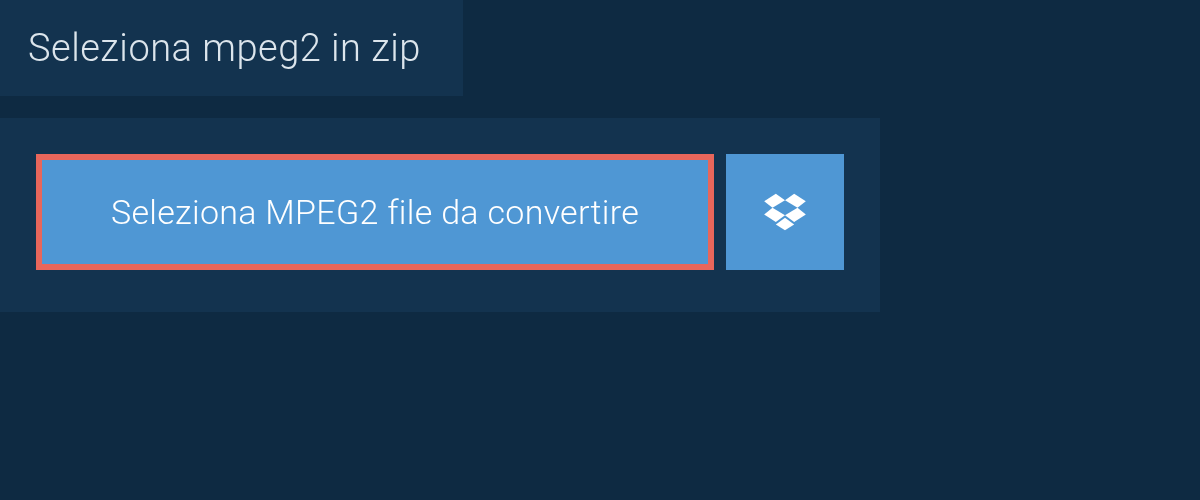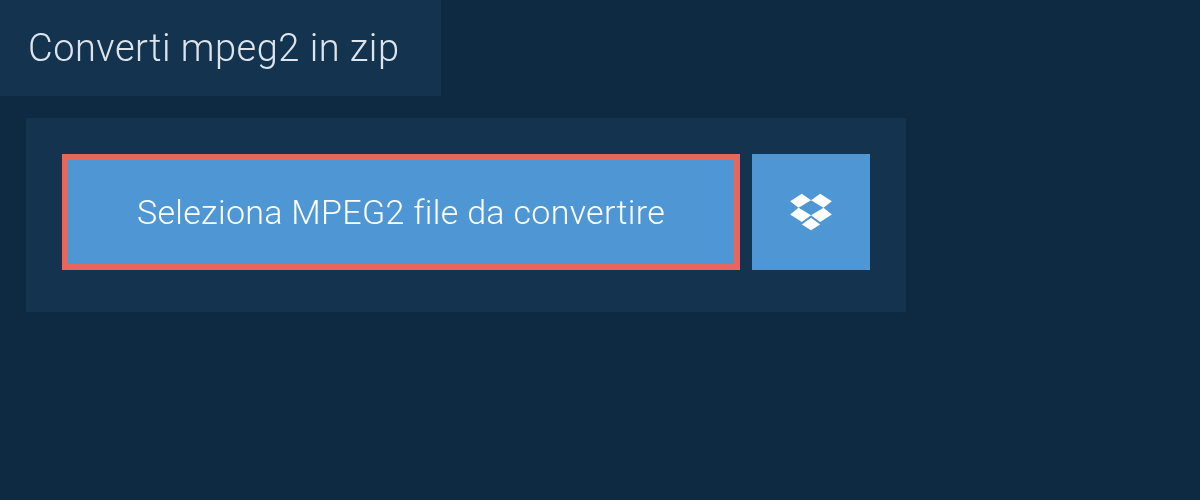--- a/index.html
+++ b/index.html
@@ -26,21 +26,20 @@
       font-weight: 300;
       letter-spacing: 0.5px;
     }
     .main-panel {
       background-color: #13334f;
       width: 880px;
       margin-top: 22px;
       padding: 36px 36px 42px 36px;
       display: flex;
       gap: 12px;
-      margin-left: 26px;
     }
     .select-button {
       flex: 1;
       background-color: #4f97d4;
       border: 6px solid #e8665b;
       color: #ffffff;
       font-size: 34px;
       font-weight: 300;
       padding: 32px 20px;
       cursor: pointer;
@@ -62,21 +61,21 @@
       height: 40px;
       fill: #ffffff;
     }
   </style>
 </head>
 <body>
 
 
 
 <div class="header-tab">
-  <span class="header-title">Converti mpeg2 in zip</span>
+  <span class="header-title">Seleziona mpeg2 in zip</span>
 </div>
 
 <div class="main-panel">
   <div class="select-button">
     <span>Seleziona MPEG2 file da convertire</span>
   </div>
   <div class="dropbox-button">
     <svg class="dropbox-icon" viewBox="0 0 50 48">
       <path d="M14 2 L0 11 L10 19 L25 10 Z"></path>
       <path d="M25 10 L40 19 L50 11 L36 2 Z"></path>

